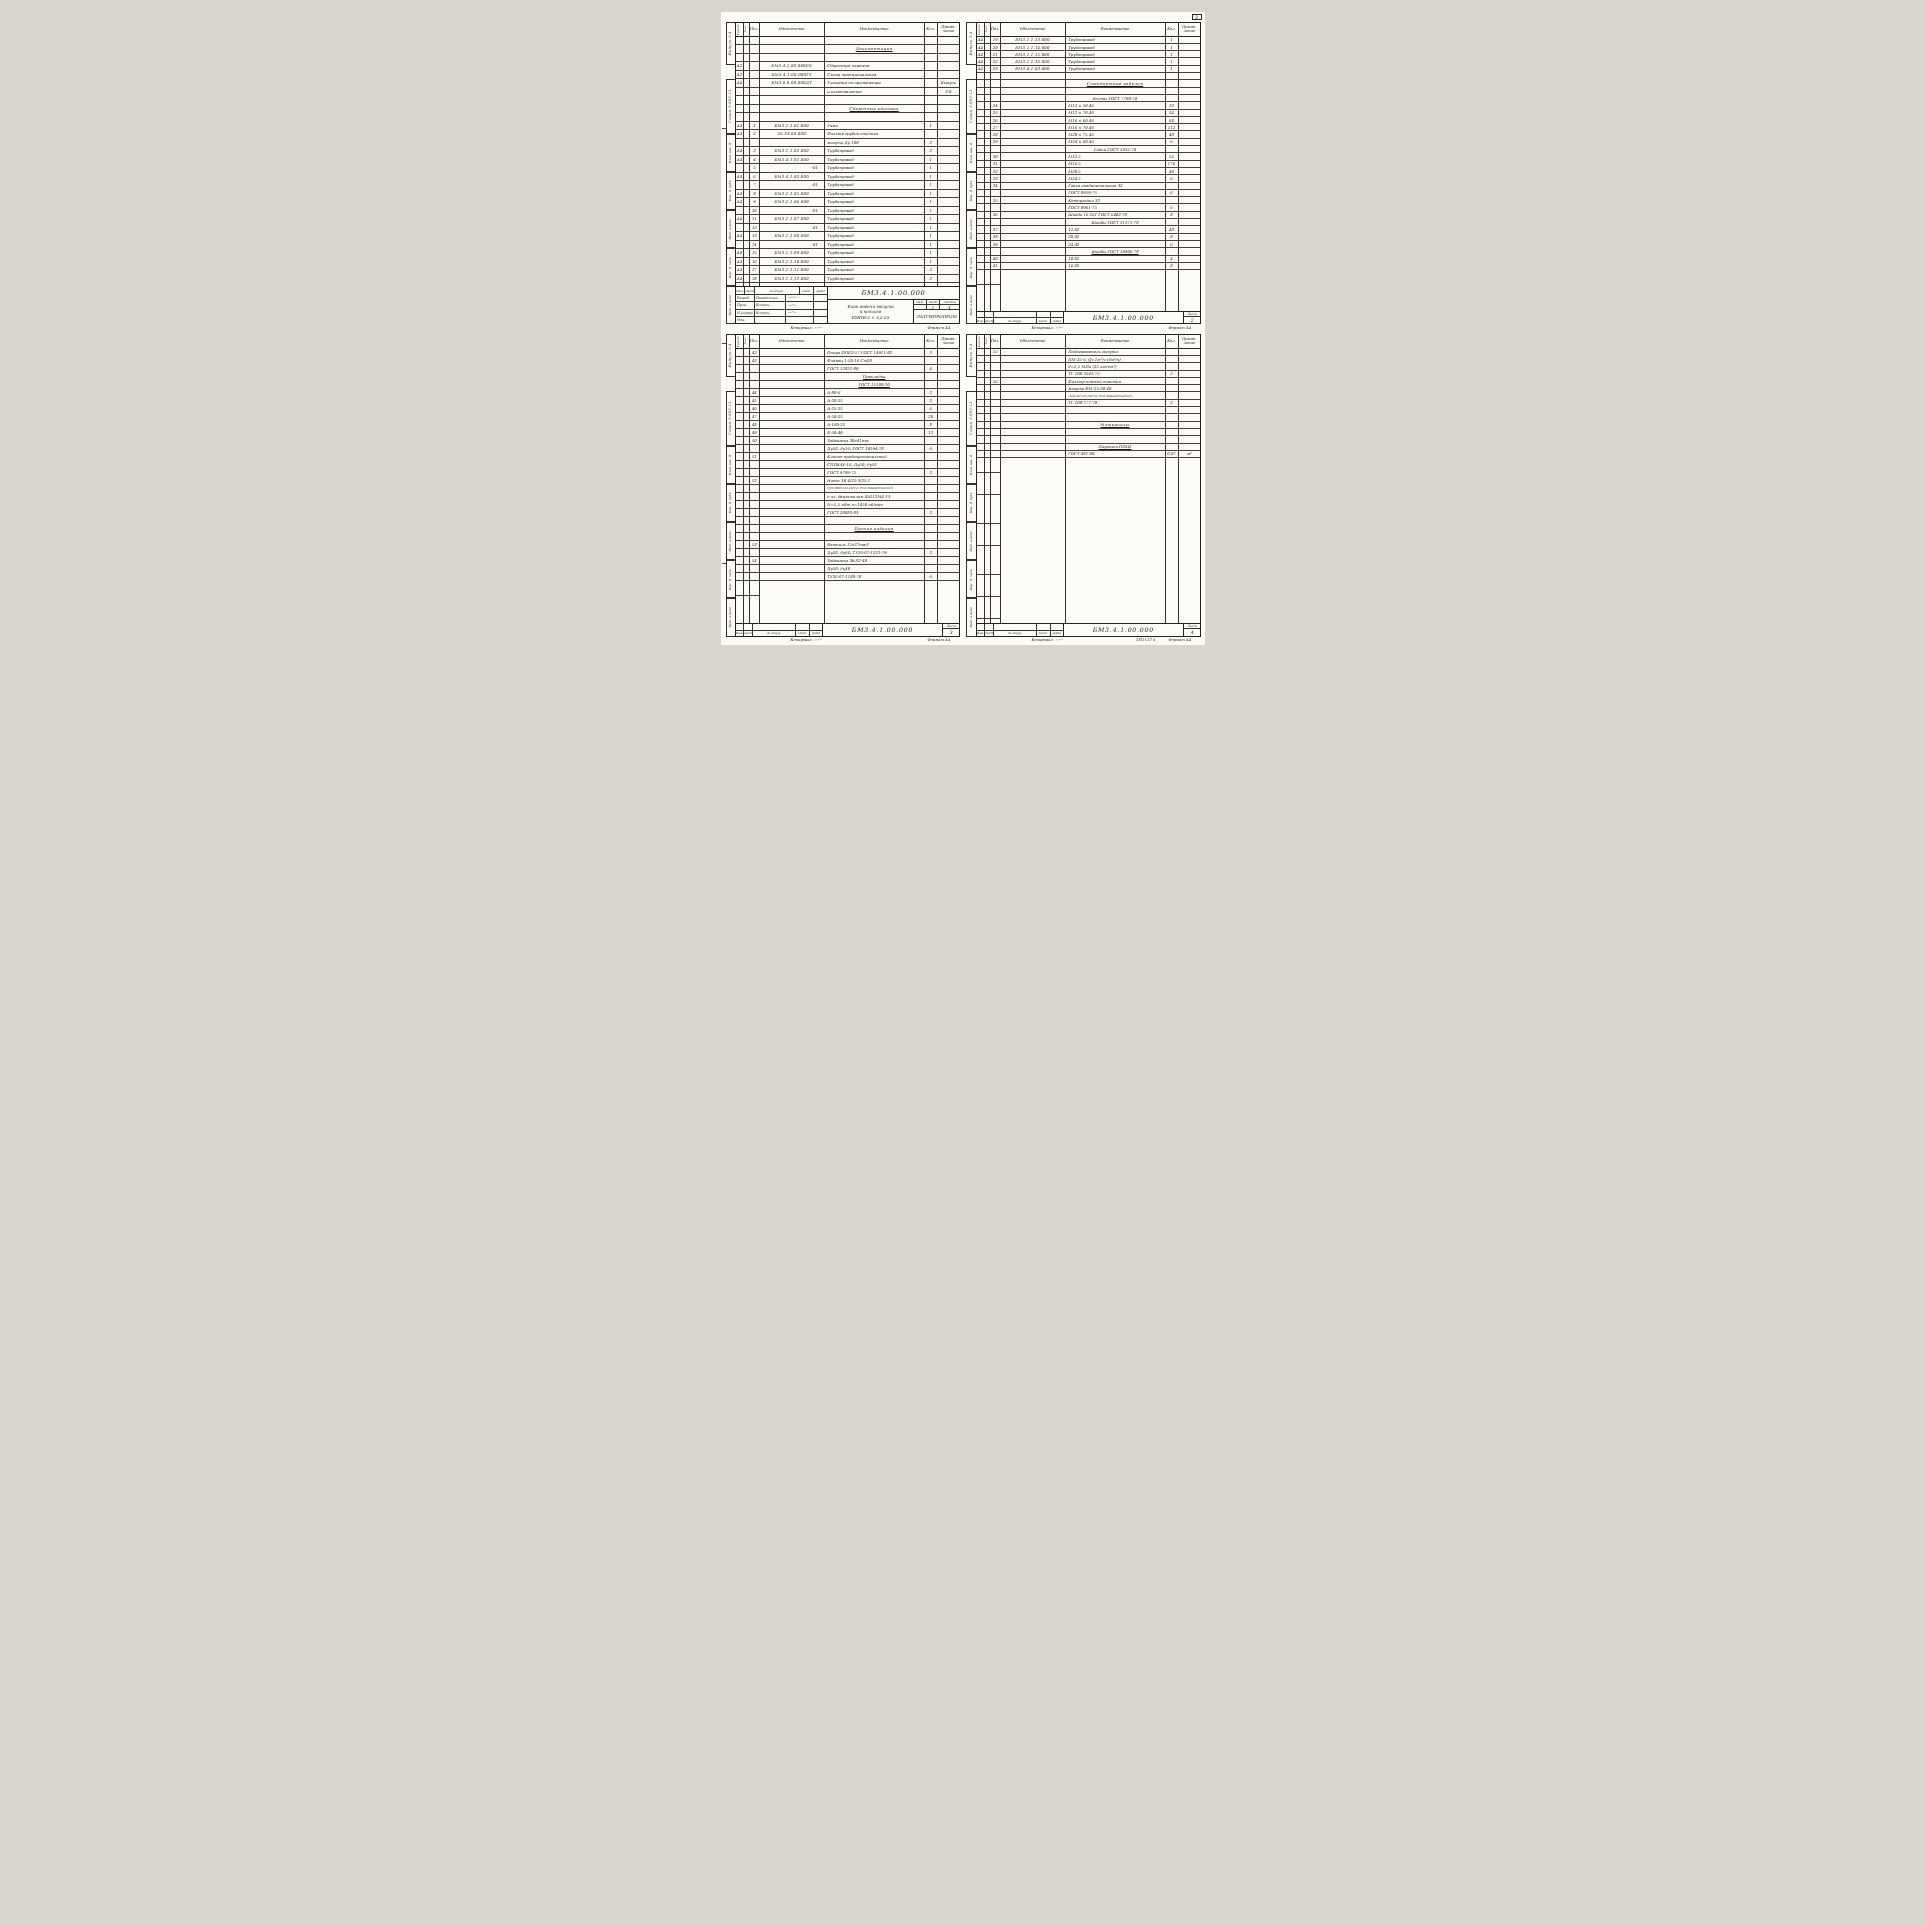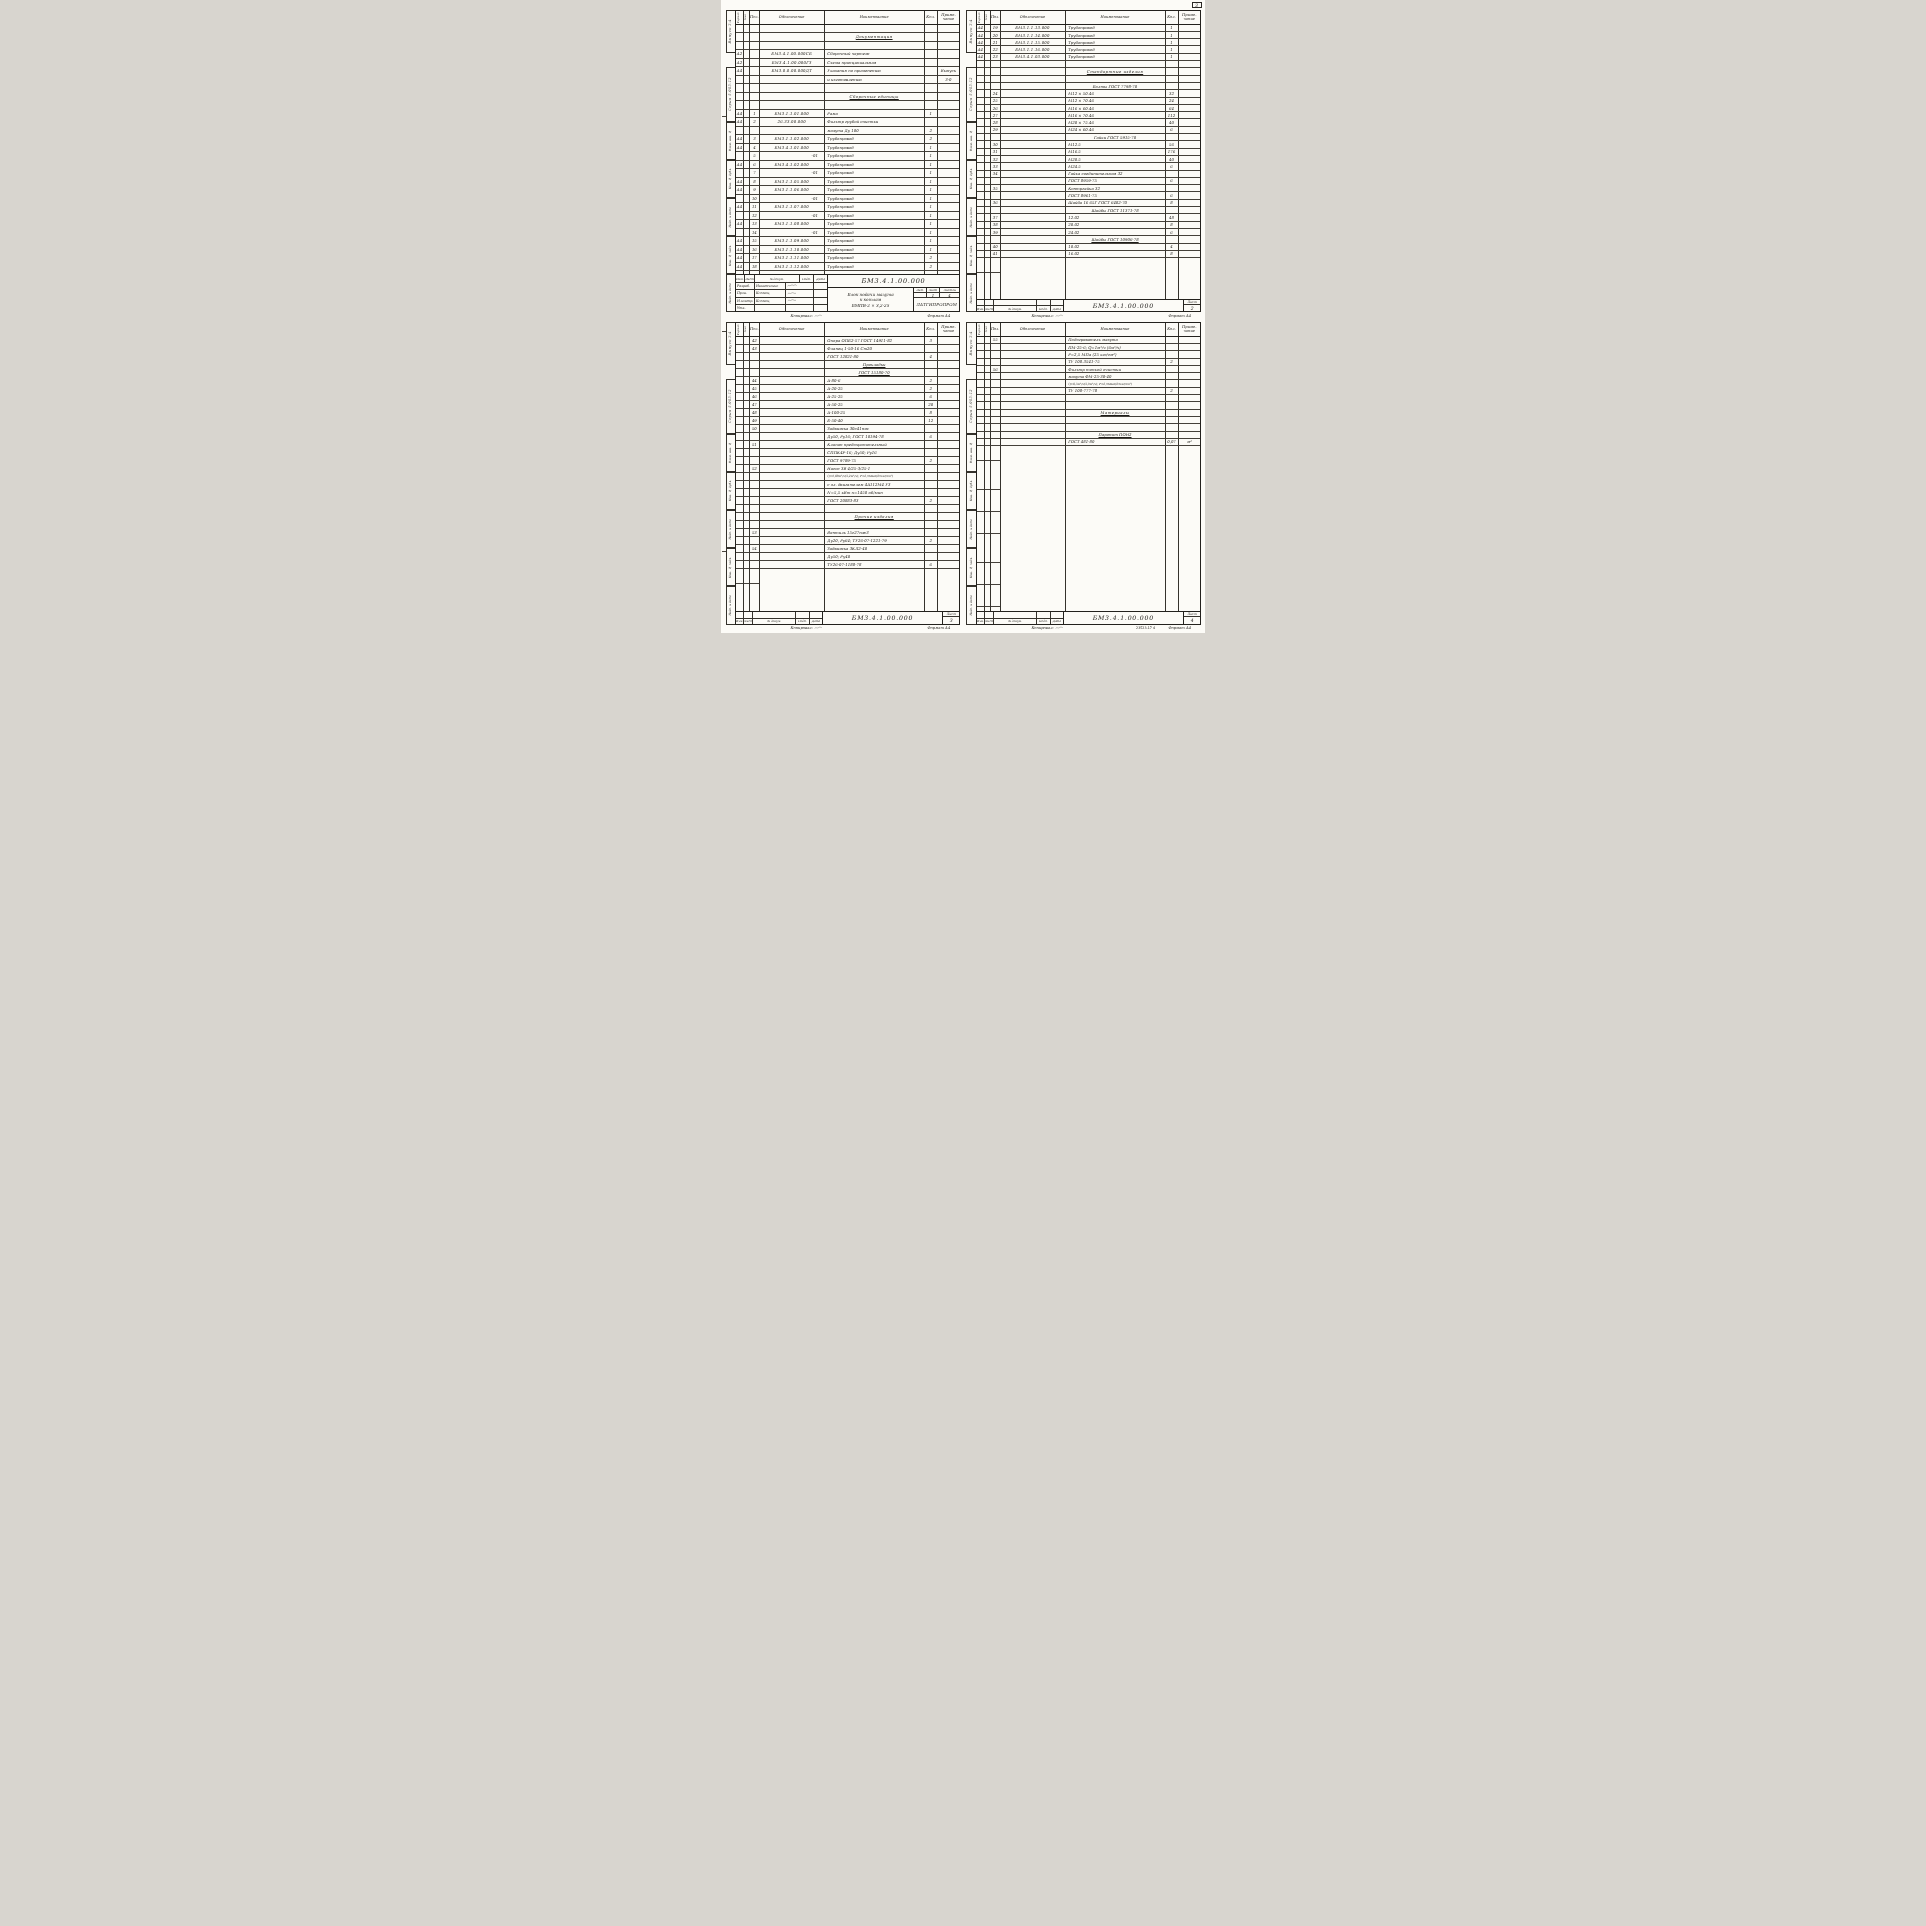--- a/index.html
+++ b/index.html
@@ -1,17 +1,17 @@
 <!DOCTYPE html>
 <html style="font-size:6.2px"><head>
 <meta charset="utf-8">
 <style>
   *{box-sizing:border-box;}
   html,body{margin:0;padding:0;background:#d8d5cf;}
-  .page{width:484px;height:633px;margin:0 auto;background:#fcfbf7;position:relative;
+  .page{width:484px;height:633px;margin:12px auto;background:#fcfbf7;position:relative;
         color:#1e1c18;font-family:"DejaVu Serif","Liberation Serif",serif;font-style:italic;overflow:hidden;}
   .corner-box{position:absolute;top:1.9px;right:3.5px;min-width:10px;height:6.5px;border:0.5px solid #2a2824;
         display:flex;align-items:center;justify-content:center;font-size:4.6px;background:#fcfbf7;z-index:5;}
   .tick{position:absolute;left:1.2px;width:3.5px;border-top:0.8px solid #4a463f;}
   .grid2{position:absolute;top:9.6px;left:4.6px;right:3.9px;bottom:2.3px;display:grid;
         grid-template-columns:1fr 1fr;grid-template-rows:1fr 1fr;column-gap:6.2px;row-gap:3.1px;}
   .sheet-cell{display:flex;flex-direction:column;min-height:0;}
   .sheet-main{flex:1;display:flex;min-height:0;}
   
   .mstrip{width:9.2px;display:flex;flex-direction:column;}

